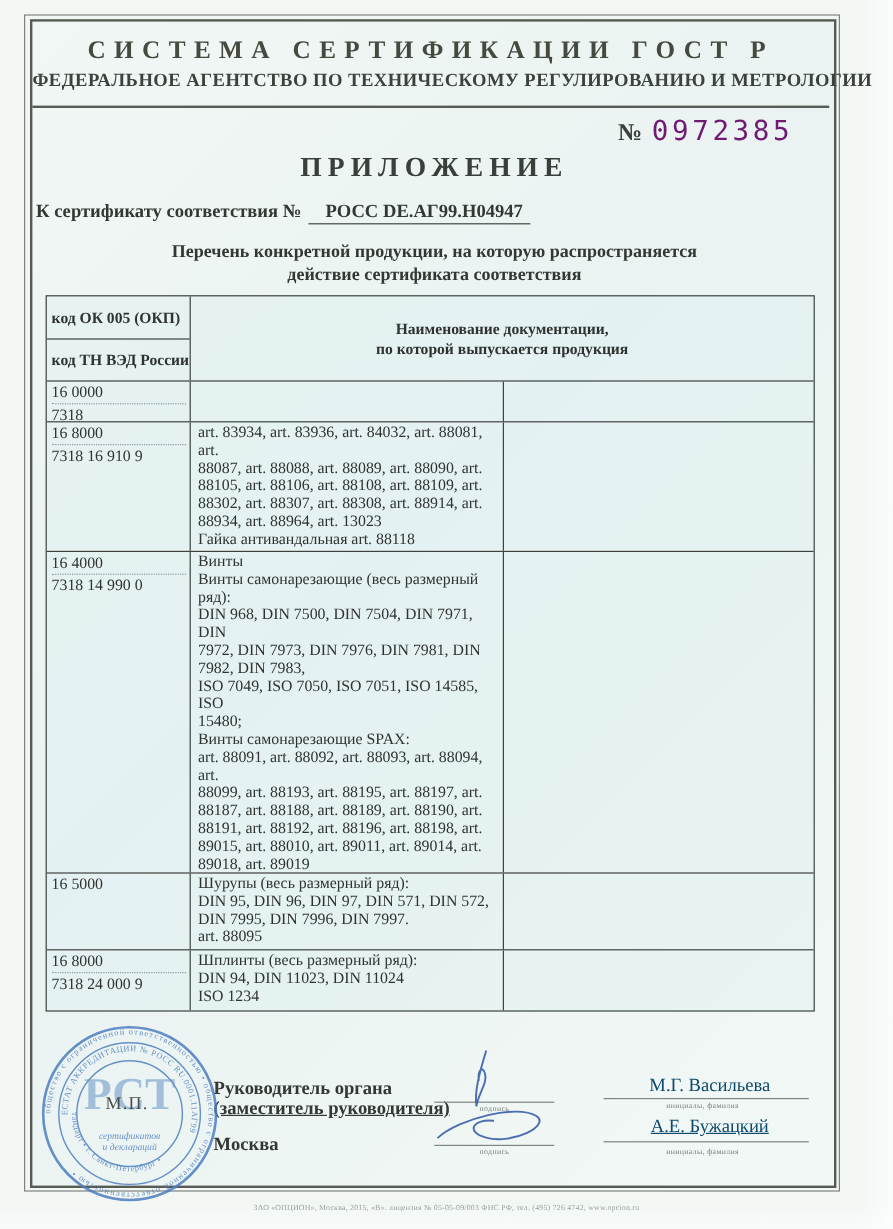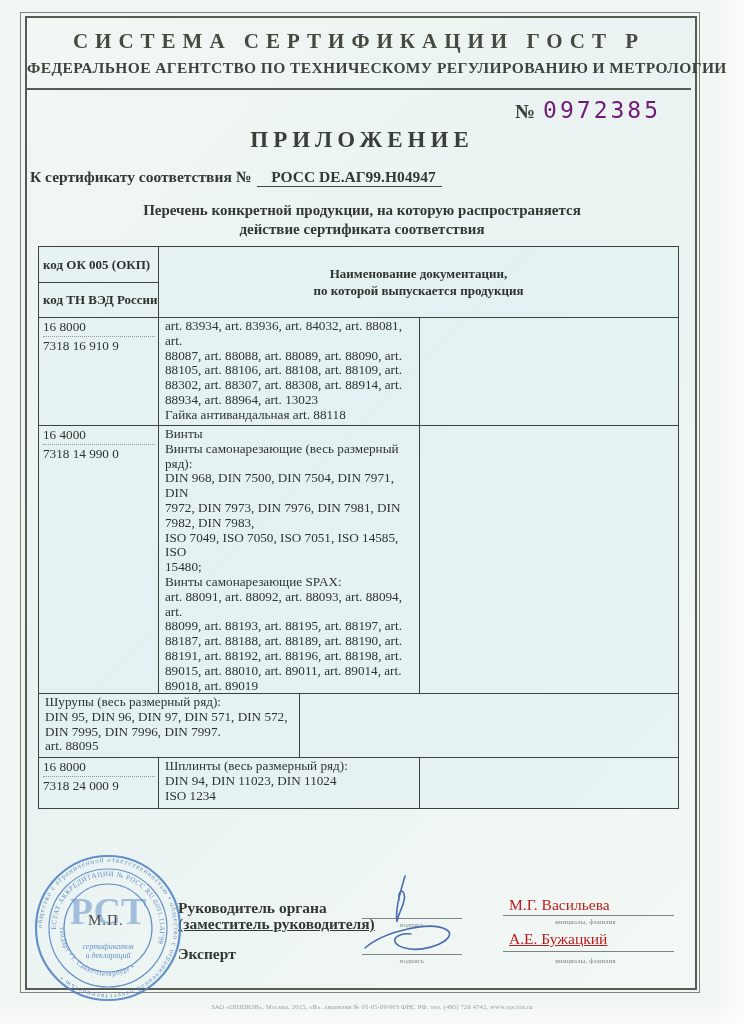--- a/index.html
+++ b/index.html
@@ -50,21 +50,21 @@
 
   .sig-role1{position:absolute;left:178px;top:899px;font-size:15.5px;font-weight:bold;color:#333833;}
   .sig-role2{position:absolute;left:178px;top:915px;font-size:15.5px;font-weight:bold;text-decoration:underline;color:#333833;}
   .sig-role3{position:absolute;left:178px;top:945px;font-size:15.5px;font-weight:bold;color:#333833;}
   .sigline{position:absolute;border-bottom:1px solid #7d8682;}
   .sigline.s1{left:362px;top:902px;width:100px;height:16px;}
   .sigline.s2{left:362px;top:938px;width:100px;height:16px;}
   .siglabel{position:absolute;font-size:6.5px;color:#7c8480;text-align:center;width:100px;letter-spacing:.3px;}
   .siglabel.l1{left:362px;top:921px;}
   .siglabel.l2{left:362px;top:957px;}
-  .namebox{position:absolute;left:503px;width:165px;border-bottom:1px solid #7d8682;font-size:15.5px;color:#b91c1c;padding-left:6px;}
+  .namebox{position:absolute;left:503px;width:165px;border-bottom:1px solid #7d8682;font-size:15.5px;color:#0c4a6e;padding-left:6px;text-align:center;}
   .namebox.n1{top:896px;height:19px;}
   .namebox.n2{top:930px;height:21px;text-decoration:underline;}
   .namelabel{position:absolute;left:503px;width:165px;text-align:center;font-size:6.5px;color:#7c8480;letter-spacing:.3px;}
   .namelabel.nl1{top:918px;}
   .namelabel.nl2{top:957px;}
 
   .mp-label{position:absolute;left:88px;top:912px;font-size:15px;color:#474d49;letter-spacing:1px;z-index:3;text-align:right;}
   .stamp-svg{position:absolute;left:32px;top:852px;z-index:2;opacity:.85;}
   .signature-svg{position:absolute;left:355px;top:868px;z-index:2;}
 
@@ -100,20 +100,29 @@
 <div class="tbl">
   <div class="trow thead">
     <div class="c1">
       <div class="h1top">код ОК 005 (ОКП)</div>
       <div class="h1bot">код ТН ВЭД России</div>
     </div>
     <div class="c3">Наименование документации,
 по которой выпускается продукция</div>
   </div>
 
+  <div class="trow r1">
+    <div class="c1 codecell">
+      <div>16 0000</div>
+      <div class="code-div"></div>
+      <div>7318</div>
+    </div>
+    <div class="c2 prodcell"></div>
+    <div class="c3 prodcell"></div>
+  </div>
 
   <div class="trow r2">
     <div class="c1 codecell">
       <div>16 8000</div>
       <div class="code-div"></div>
       <div>7318 16 910 9</div>
     </div>
     <div class="c2 prodcell">art. 83934, art. 83936, art. 84032, art. 88081, art.
 88087, art. 88088, art. 88089, art. 88090, art.
 88105, art. 88106, art. 88108, art. 88109, art.
@@ -145,20 +154,25 @@
 88191, art. 88192, art. 88196, art.  88198, art.
 89015, art.  88010, art.  89011, art. 89014, art.
 89018, art. 89019
 Винты антивандальные: art. 88110, art. 88111,
 art. 88112, art. 88113, art. 88114, art. 88115, art.
 88116, art. 88117</div>
     <div class="c3 prodcell"></div>
   </div>
 
   <div class="trow r4">
+    <div class="c1 codecell">
+      <div>16 5000</div>
+
+      <div></div>
+    </div>
     <div class="c2 prodcell">Шурупы (весь размерный ряд):
 DIN 95, DIN 96, DIN 97, DIN 571, DIN 572,
 DIN 7995, DIN 7996, DIN 7997.
 art. 88095</div>
     <div class="c3 prodcell"></div>
   </div>
 
   <div class="trow r5">
     <div class="c1 codecell">
       <div>16 8000</div>
@@ -167,21 +181,21 @@
     </div>
     <div class="c2 prodcell">Шплинты (весь размерный ряд):
 DIN 94, DIN 11023, DIN 11024
 ISO 1234</div>
     <div class="c3 prodcell"></div>
   </div>
 </div>
 
 <div class="sig-role1">Руководитель органа</div>
 <div class="sig-role2">(заместитель руководителя)</div>
-<div class="sig-role3">Эксперт</div>
+<div class="sig-role3">Москва</div>
 
 <div class="sigline s1"></div>
 <div class="siglabel l1">подпись</div>
 <div class="sigline s2"></div>
 <div class="siglabel l2">подпись</div>
 
 <div class="namebox n1">М.Г. Васильева</div>
 <div class="namelabel nl1">инициалы, фамилия</div>
 <div class="namebox n2">А.Е. Бужацкий</div>
 <div class="namelabel nl2">инициалы, фамилия</div>

